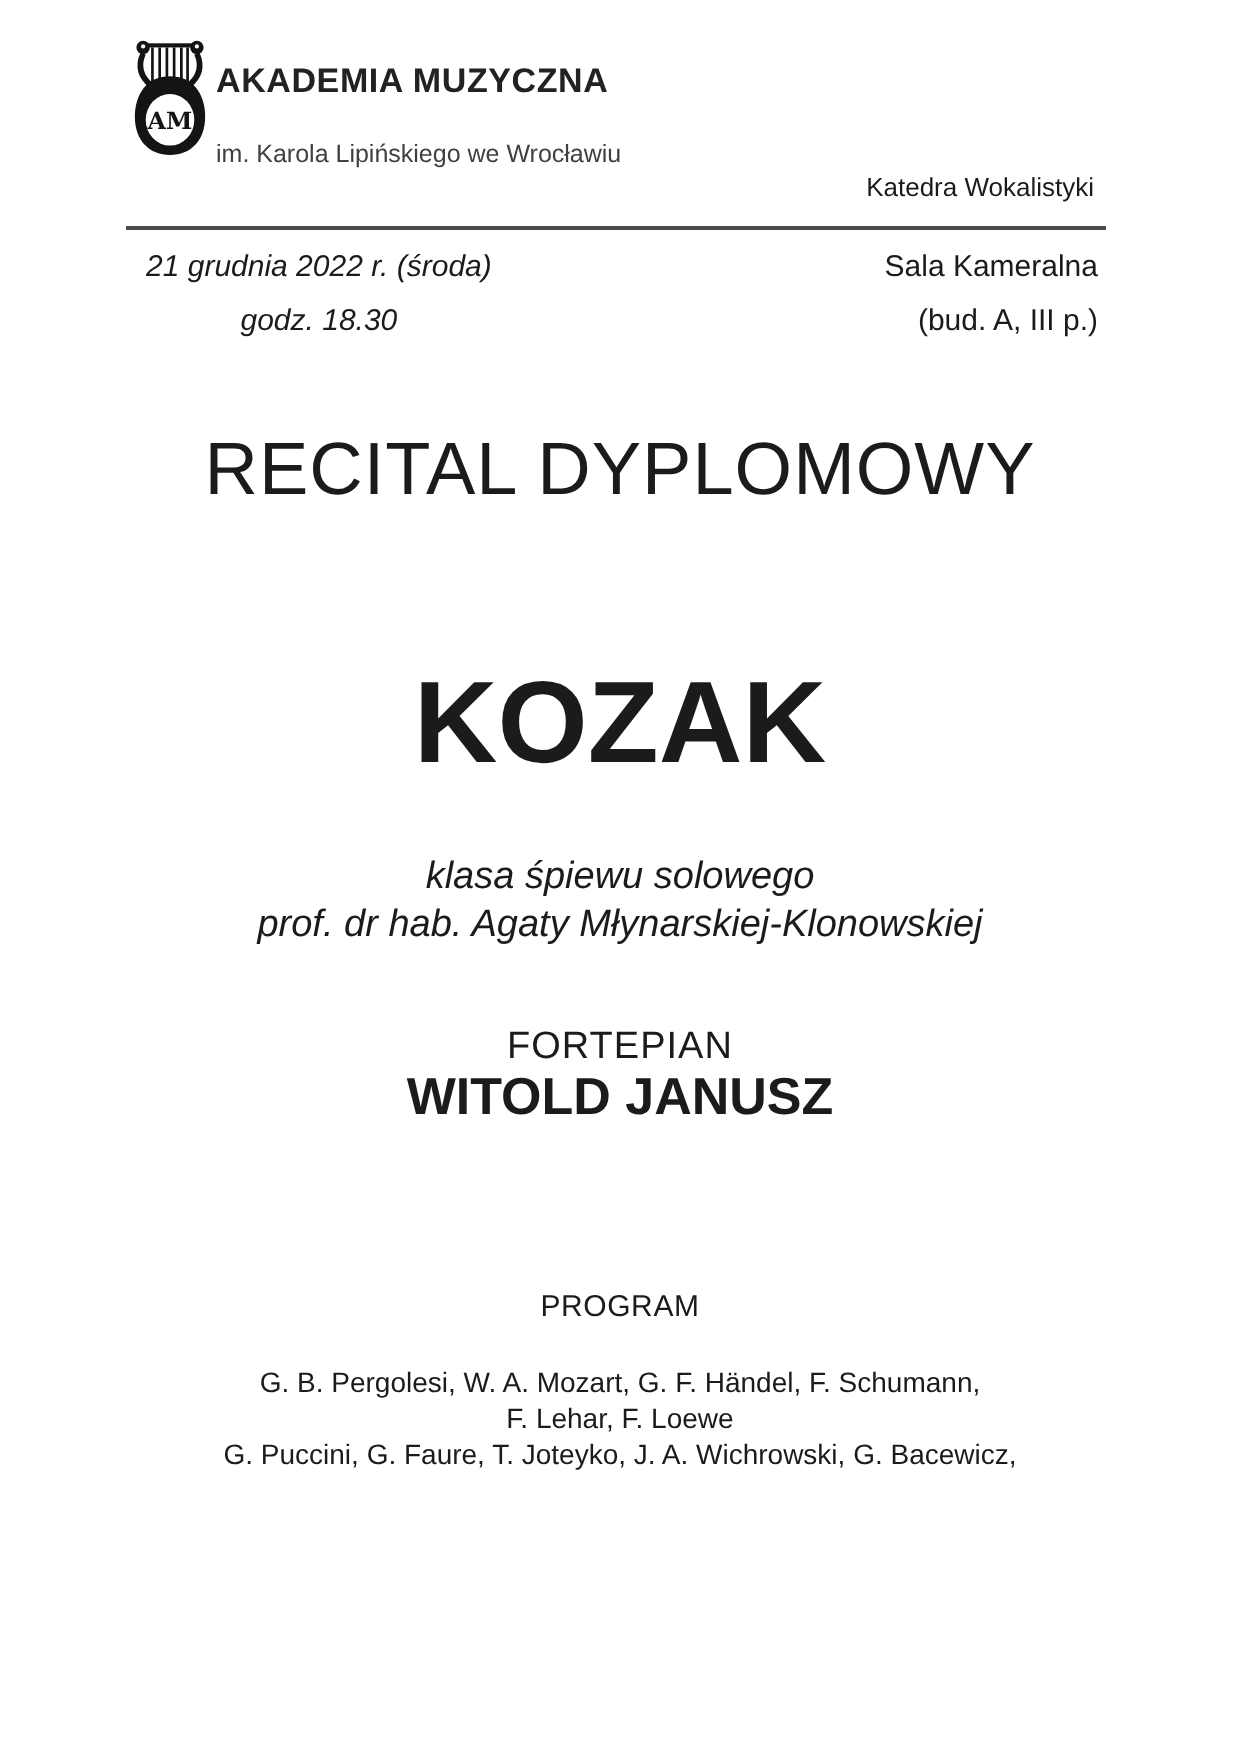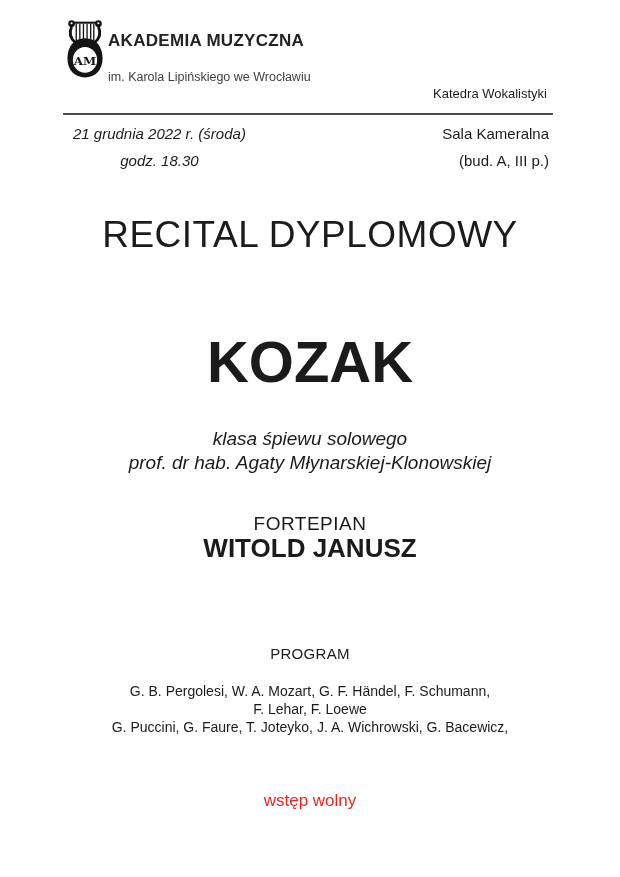--- a/index.html
+++ b/index.html
@@ -196,15 +196,14 @@
   <div class="center-line accomp-role">FORTEPIAN</div>
   <div class="center-line accomp-name">WITOLD JANUSZ</div>
 
   <div class="center-line program-heading">PROGRAM</div>
   <div class="program-lines">
     <div>G. B. Pergolesi, W. A. Mozart, G. F. Händel, F. Schumann,</div>
     <div>F. Lehar, F. Loewe</div>
     <div>G. Puccini, G. Faure, T. Joteyko, J. A. Wichrowski, G. Bacewicz,</div>
   </div>
 
-  <div class="center-line admission" style="color: rgb(232, 38, 31);">wstęp wolny</div>
 
 </div>
 
 </body></html>

